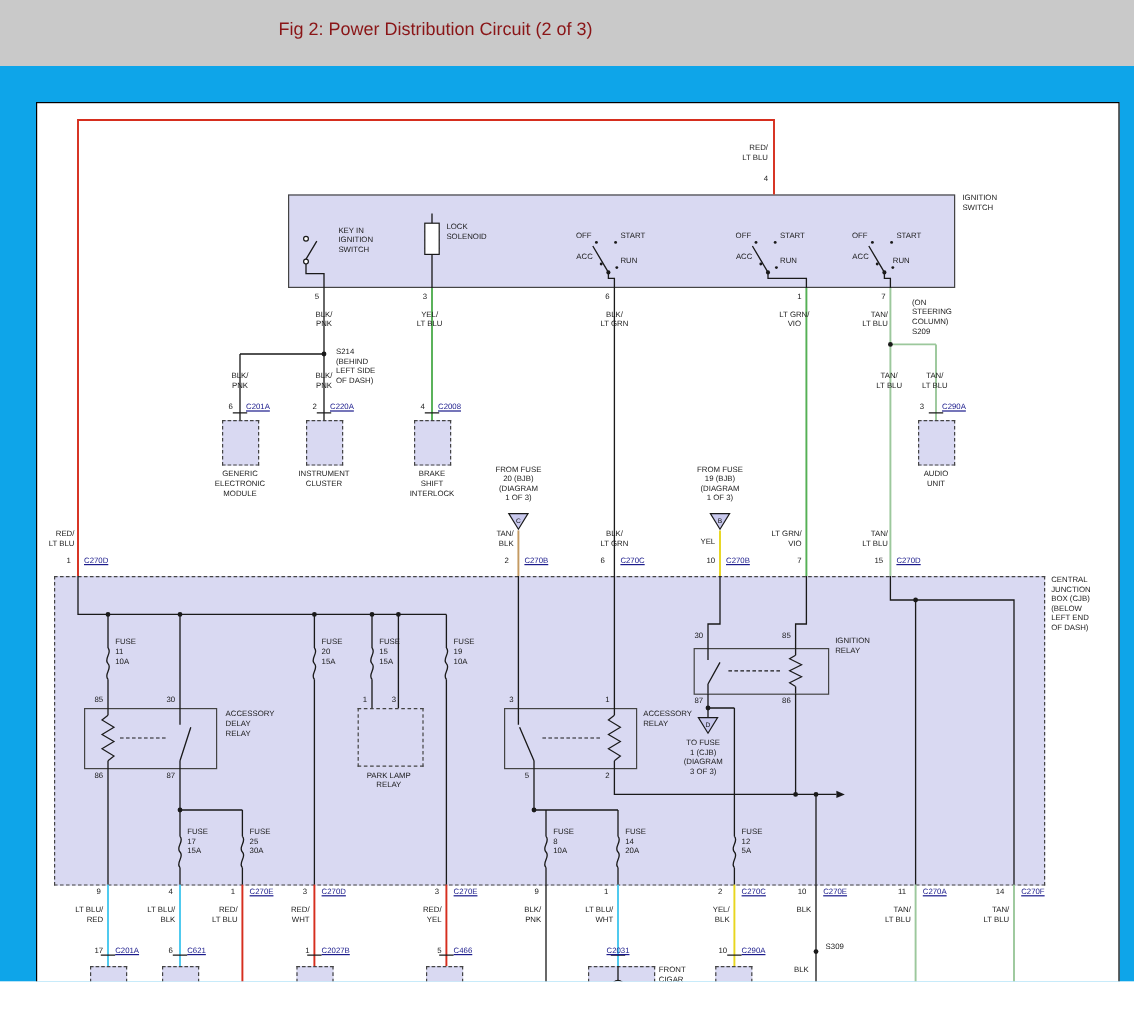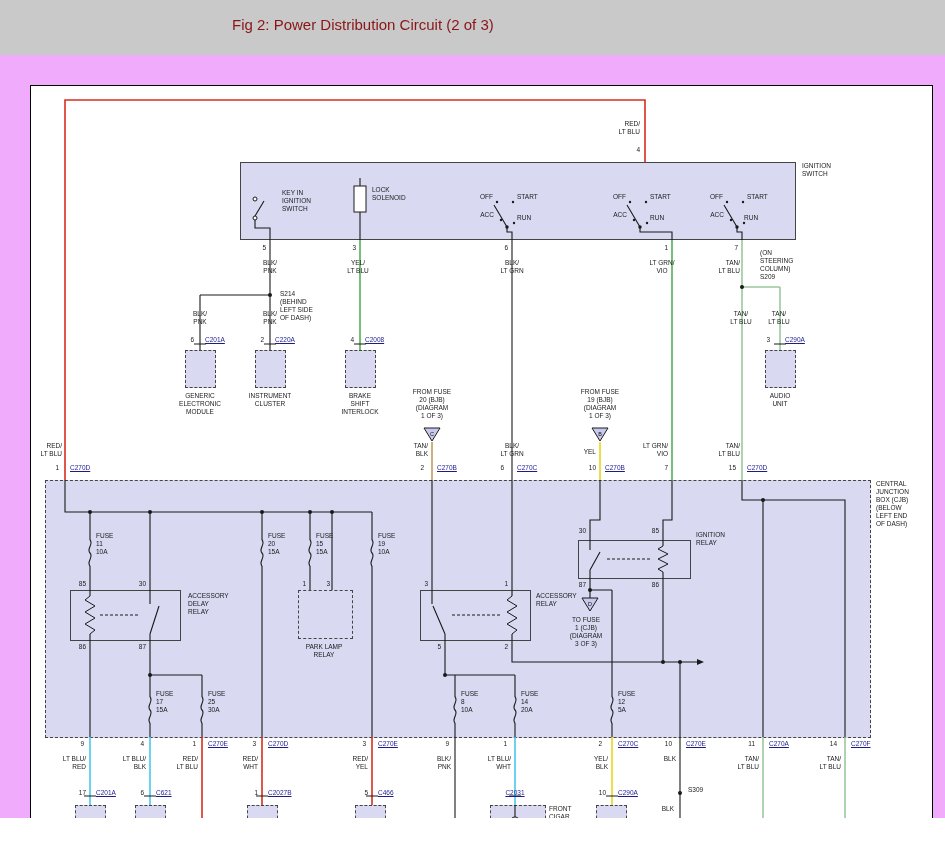--- a/index.html
+++ b/index.html
@@ -1,16 +1,16 @@
 <!DOCTYPE html>
 <html><head>
 <meta charset="utf-8">
 <style>
   html,body{margin:0;padding:0;background:#fff;}
-  #page{position:relative;width:945px;height:818px;overflow:hidden;background:#f0abfc;
+  #page{position:relative;width:945px;height:818px;overflow:hidden;background:#0ea5e9;
         font-family:"Liberation Sans","DejaVu Sans",sans-serif;}
   .hdr{position:absolute;left:0;top:0;width:945px;height:55px;background:#c9c9c9;z-index:0;}
   .hdr-title{position:absolute;left:232px;top:16px;font-size:15px;color:#8a1517;z-index:4;}
   .box{position:absolute;box-sizing:border-box;background:#d9d9f2;border:1px solid #444;z-index:1;}
   .dash{border-style:dashed;}
   .clear{background:transparent;}
   .frame{position:absolute;box-sizing:border-box;border:1px solid #000;background:#fff;z-index:0;}
   .lbl{position:absolute;font-size:6.5px;line-height:8px;color:#1a1a1a;white-space:pre-line;z-index:3;}
   .r{text-align:right;} .c{text-align:center;}
   .lk{color:#1b1b8c;text-decoration:underline;}

